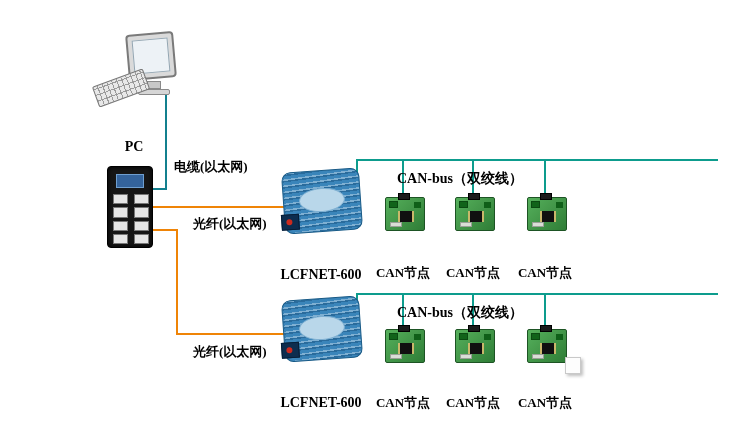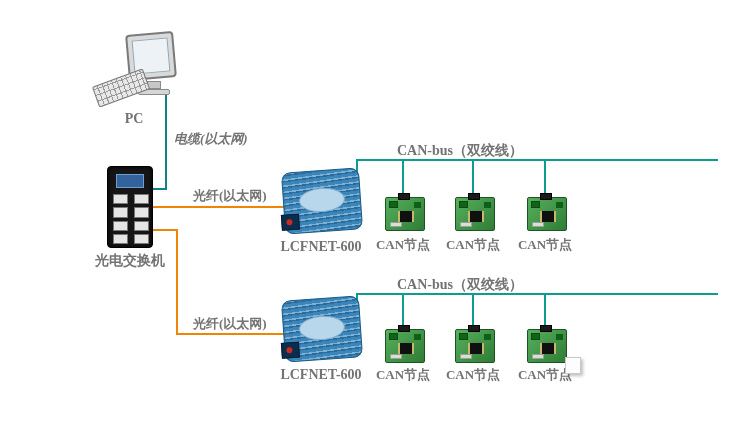--- a/index.html
+++ b/index.html
@@ -2,21 +2,21 @@
 <html><head>
 <meta charset="utf-8">
 <style>
   * { box-sizing: border-box; }
   html, body { margin: 0; padding: 0; }
   body { font-family: "Liberation Serif", serif; background: #fff; }
   .canvas { position: relative; width: 746px; height: 424px; background: #ffffff; overflow: hidden; }
 
   .line { position: absolute; }
 
-  .label { position: absolute; color: #737373; font-weight: 700; font-size: 13px; white-space: nowrap; }
+  .label { position: absolute; color: #000000; font-weight: 700; font-size: 13px; white-space: nowrap; margin-top: 28px; }
   .label.center { text-align: center; }
   .label.big { font-size: 14px; }
 
   
   .monitor { position: absolute; left: 127px; top: 33px; width: 48px; height: 46px; background: #dadada; border: 2px solid #7a7a7a; border-radius: 4px; transform: rotate(-5deg); }
   .monitor-screen { position: absolute; inset: 4px; background: #edf2f6; border: 1px solid #93a5b1; }
   .pc-stand { position: absolute; left: 147px; top: 81px; width: 14px; height: 8px; background: #c8c8c8; border: 1px solid #8a8a8a; }
   .pc-base { position: absolute; left: 138px; top: 89px; width: 32px; height: 6px; background: #d6d6d6; border: 1px solid #8a8a8a; border-radius: 2px; }
   .keyboard { position: absolute; left: 94px; top: 77px; width: 54px; height: 22px; transform: rotate(-20deg); background-color: #e8e8e8; border: 1px solid #777; border-radius: 2px;
     background-image: repeating-linear-gradient(90deg, rgba(0,0,0,0) 0 4px, #9a9a9a 4px 5px),
@@ -74,38 +74,37 @@
   <div class="line" style="left: 544px; top: 293px; width: 2px; height: 37px; background-color: rgb(13, 156, 141);"></div>
 
   <div class="monitor">
     <div class="monitor-screen"></div>
   </div>
   <div class="pc-stand"></div>
   <div class="pc-base"></div>
   <div class="keyboard"></div>
   <div class="label big center" style="left:114px; top:111px; width:40px; font-weight:600;">PC</div>
 
-  <div class="label" style="left:174px; top:130px;font-style:italic;">电缆(以太网)</div>
+  <div class="label" style="left:174px; top:130px;">电缆(以太网)</div>
   <div class="label" style="left:193px; top:187px;">光纤(以太网)</div>
   <div class="label" style="left:193px; top:315px;">光纤(以太网)</div>
 
   <div class="switch">
     <div class="switch-screen"></div>
     <div class="switch-ports">
       <div class="switch-port"></div>
       <div class="switch-port"></div>
       <div class="switch-port"></div>
       <div class="switch-port"></div>
       <div class="switch-port"></div>
       <div class="switch-port"></div>
       <div class="switch-port"></div>
       <div class="switch-port"></div>
     </div>
   </div>
-  <div class="label big center" style="left:85px; top:252px; width:90px;">光电交换机</div>
 
   <div class="lcf" style="left:283px; top:170px;">
     <div class="lcf-body"></div>
     <div class="lcf-oval"></div>
     <div class="lcf-conn"></div>
     <div class="lcf-red"></div>
   </div>
   <div class="label big center" style="left:274px; top:239px; width:94px;">LCFNET-600</div>
 
   <div class="lcf" style="left:283px; top:298px;">

